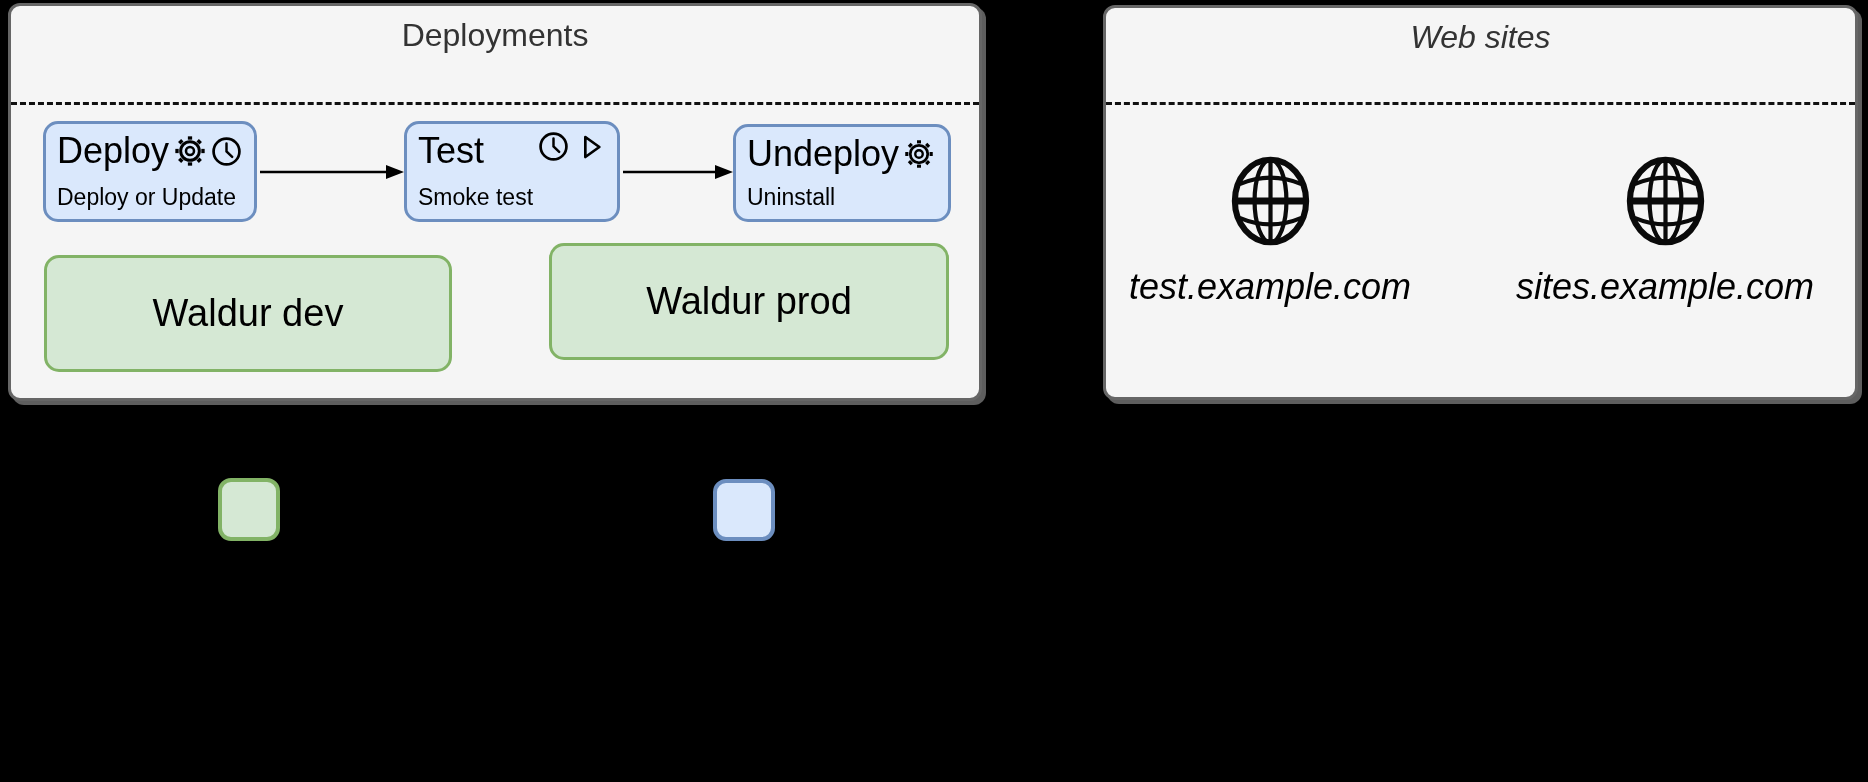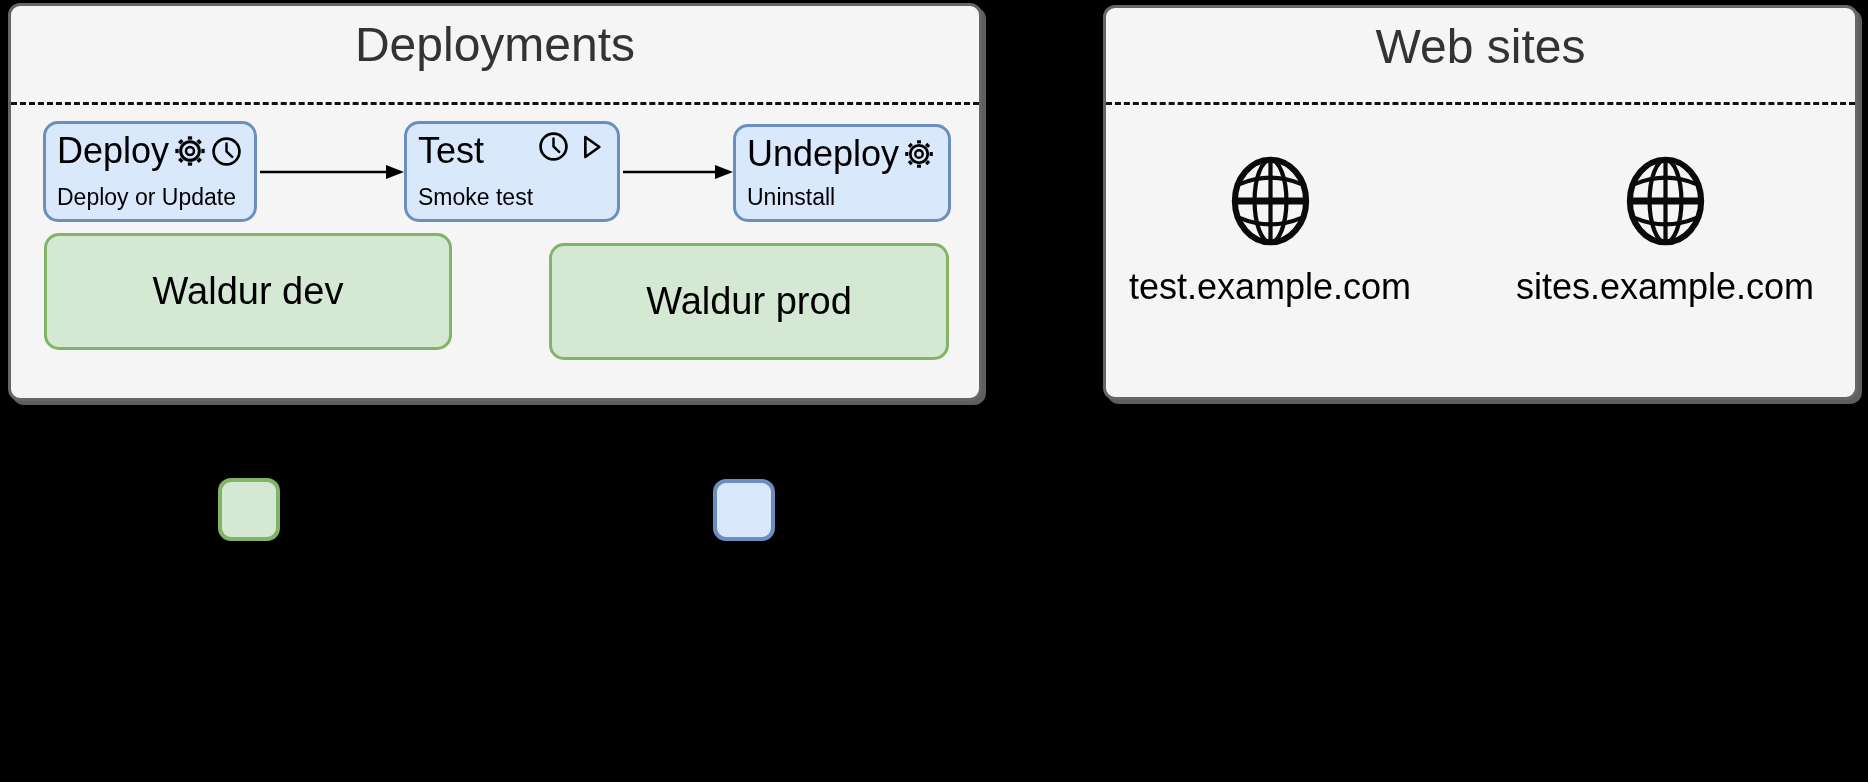--- a/index.html
+++ b/index.html
@@ -10,24 +10,24 @@
     color:#000;
   }
   .panel{
     position:absolute;
     background:#f5f5f5;
     border:3px solid #666666;
     border-radius:12px;
     box-shadow:4px 4px 0 rgba(110,110,110,0.85);
   }
   #deployments-panel{left:8px;top:3px;width:968px;height:392px;}
-  #websites-panel{left:1103px;top:5px;width:749px;height:389px;}
+  #websites-panel{left:1103px;top:5px;width:749px;height:389px;font-style:italic;}
   .panel-title{
     position:absolute;top:10px;left:0;width:100%;
-    text-align:center;font-size:48px;line-height:1.2;color:#333333;
+    text-align:center;font-size:32px;line-height:1.2;color:#333333;
   }
   .divider{
     position:absolute;left:0;right:0;height:0;
     border-top:3px dashed #111111;
   }
   #deployments-panel .divider{top:96px;}
   #websites-panel .divider{top:94px;}
 
   
   .step{
@@ -52,21 +52,21 @@
 
   
   .env{
     position:absolute;
     background:#d5e8d4;
     border:3px solid #82b366;
     border-radius:15px;
     display:flex;align-items:center;justify-content:center;
     box-sizing:content-box;
   }
-  #env-dev{left:33px;top:227px;width:402px;height:111px;}
+  #env-dev{left:33px;top:249px;width:402px;height:111px;}
   #env-prod{left:538px;top:237px;width:394px;height:111px;}
   .env-label{font-size:38px;}
 
   .arrows{position:absolute;left:0;top:0;width:968px;height:392px;pointer-events:none;}
 
   
   .site{
     position:absolute;width:300px;
     display:flex;flex-direction:column;align-items:center;
   }

